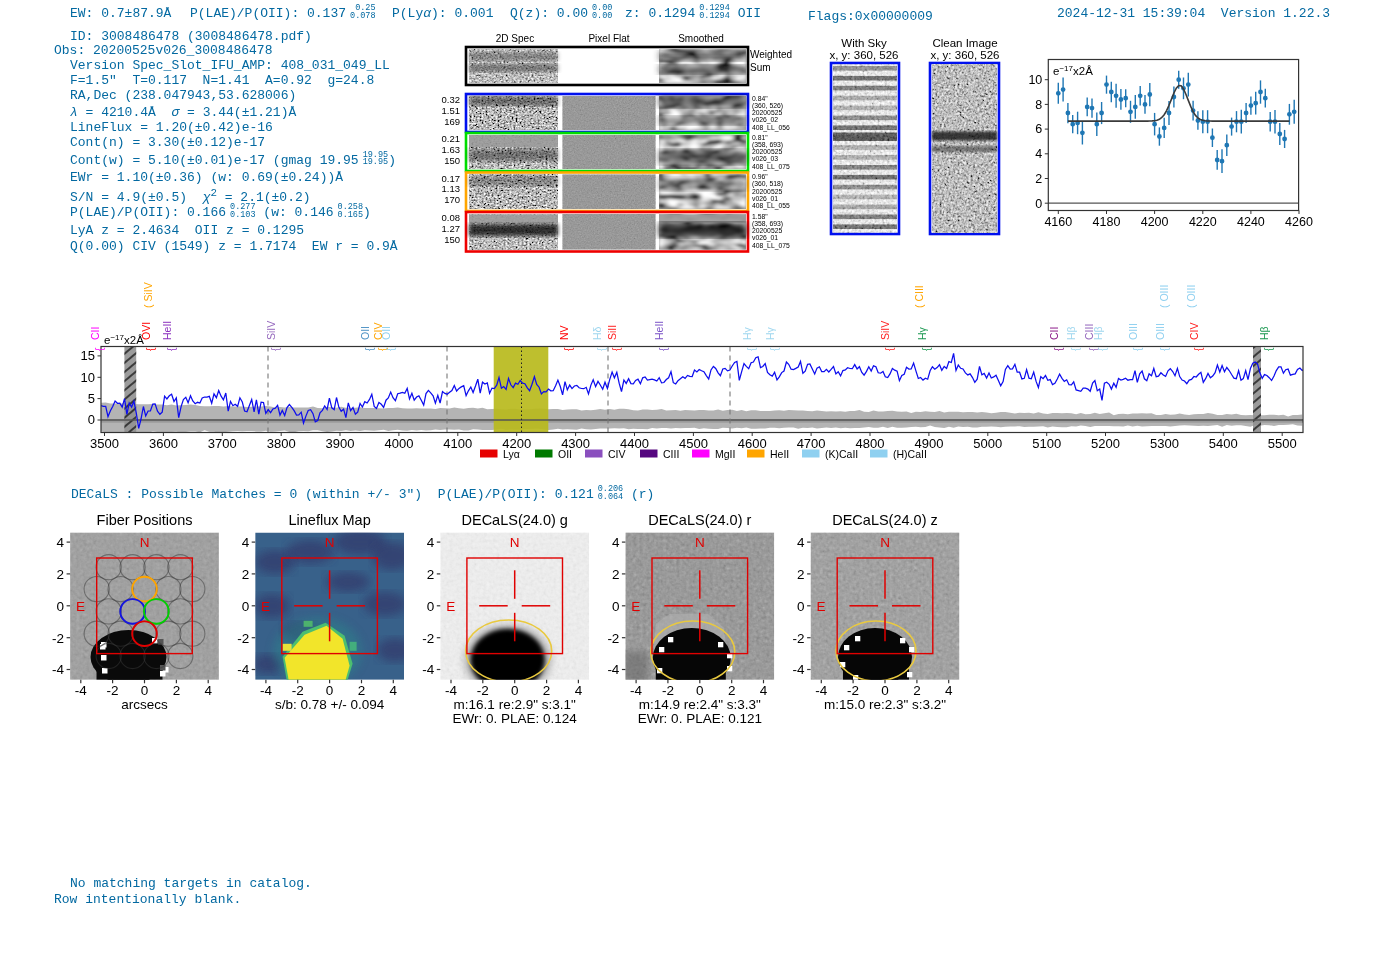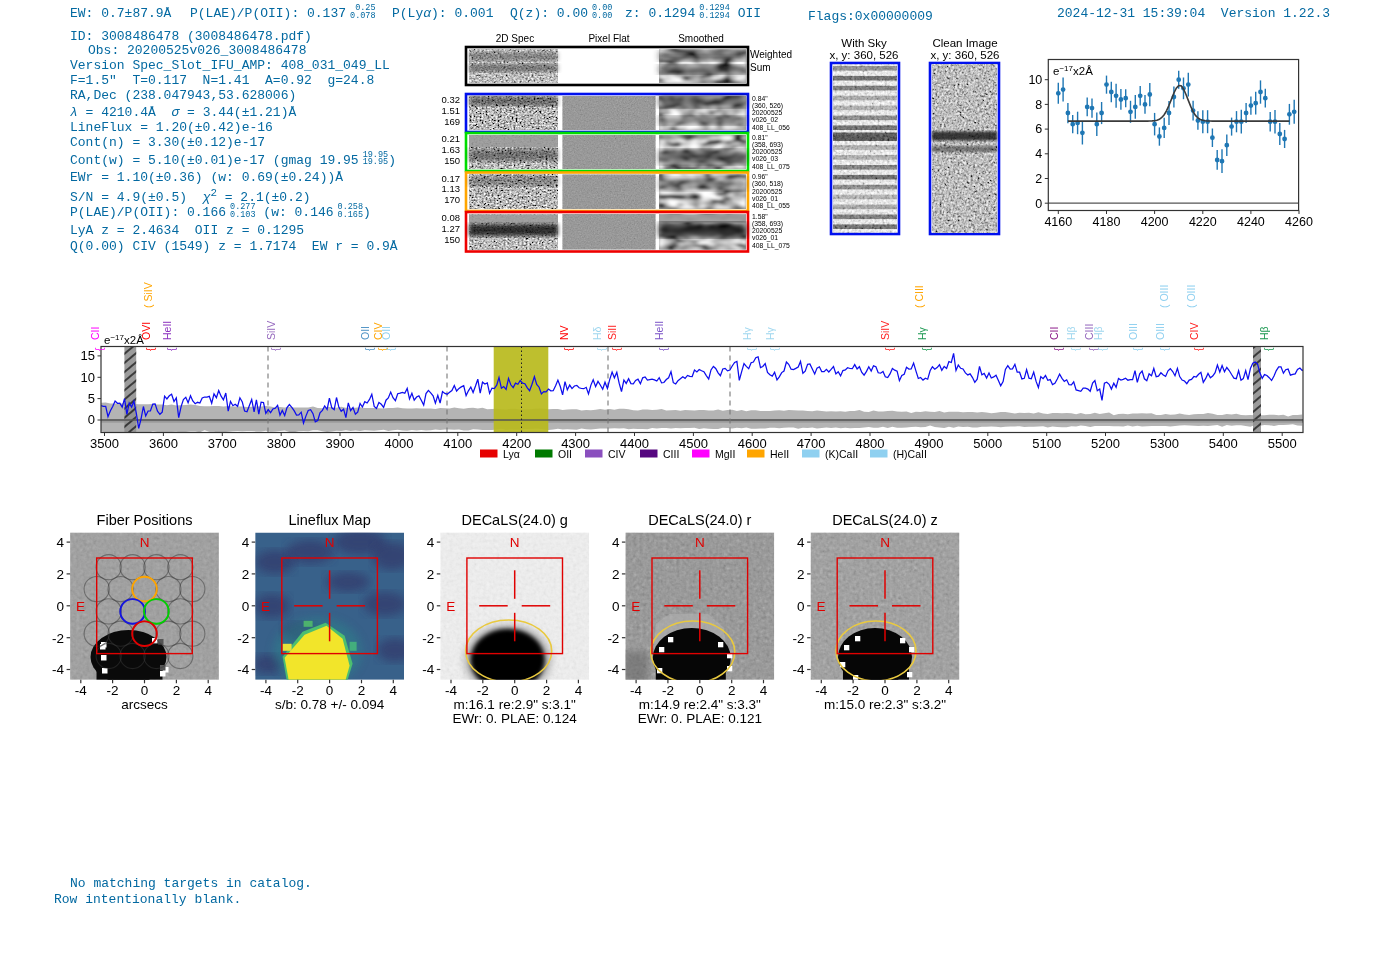--- a/index.html
+++ b/index.html
@@ -767,27 +767,28 @@
       </g>
 </svg>
 <div class="m" style="left:70px;top:7px">EW: 0.7±87.9Å</div>
 <div class="m" style="left:190px;top:7px">P(LAE)/P(OII): 0.137<span class="fr"><span>0.25</span><span>0.078</span></span></div>
 <div class="m" style="left:392px;top:7px">P(Ly<i>α</i>): 0.001</div>
 <div class="m" style="left:510px;top:7px">Q(z): 0.00<span class="fr"><span>0.00</span><span>0.00</span></span></div>
 <div class="m" style="left:625px;top:7px">z: 0.1294<span class="fr"><span>0.1294</span><span>0.1294</span></span>&nbsp;OII</div>
 <div class="m" style="left:808px;top:10px">Flags:0x00000009</div>
 <div class="m" style="left:1057px;top:7px">2024-12-31 15:39:04  Version 1.22.3</div>
 <div class="m" style="left:70px;top:29.5px">ID: 3008486478 (3008486478.pdf)</div>
-<div class="m" style="left:88px;top:43.5px">Obs: 20200525v026_3008486478</div>
+<div class="m" style="left:54px;top:43.5px">Obs: 20200525v026_3008486478</div>
 <div class="m" style="left:70px;top:59px">Version Spec_Slot_IFU_AMP: 408_031_049_LL</div>
 <div class="m" style="left:70px;top:73.5px">F=1.5"  T=0.117  N=1.41  A=0.92  g=24.8</div>
 <div class="m" style="left:70px;top:88.5px">RA,Dec (238.047943,53.628006)</div>
 <div class="m" style="left:70px;top:106px"><i>λ</i> = 4210.4Å  <i>σ</i> = 3.44(±1.21)Å</div>
 <div class="m" style="left:70px;top:121px">LineFlux = 1.20(±0.42)e-16</div>
 <div class="m" style="left:70px;top:135.5px">Cont(n) = 3.30(±0.12)e-17</div>
 <div class="m" style="left:70px;top:153.5px">Cont(w) = 5.10(±0.01)e-17 (gmag 19.95<span class="fr"><span>19.95</span><span>19.95</span></span>)</div>
 <div class="m" style="left:70px;top:171px">EWr = 1.10(±0.36) (w: 0.69(±0.24))Å</div>
 <div class="m" style="left:70px;top:186px">S/N = 4.9(±0.5)  <i>χ</i><sup>2</sup> = 2.1(±0.2)</div>
 <div class="m" style="left:70px;top:206px">P(LAE)/P(OII): 0.166<span class="fr"><span>0.277</span><span>0.103</span></span> (w: 0.146<span class="fr"><span>0.258</span><span>0.165</span></span>)</div>
 <div class="m" style="left:70px;top:223.5px">LyA z = 2.4634  OII z = 0.1295</div>
 <div class="m" style="left:70px;top:239.5px">Q(0.00) CIV (1549) z = 1.7174  EW r = 0.9Å</div>
+<div class="m" style="left:71px;top:488px">DECaLS : Possible Matches = 0 (within +/- 3")  P(LAE)/P(OII): 0.121<span class="fr"><span>0.206</span><span>0.064</span></span> (r)</div>
 <div class="m" style="left:70px;top:877px">No matching targets in catalog.</div>
 <div class="m" style="left:54px;top:892.5px">Row intentionally blank.</div>
 </div>
 </body></html>

